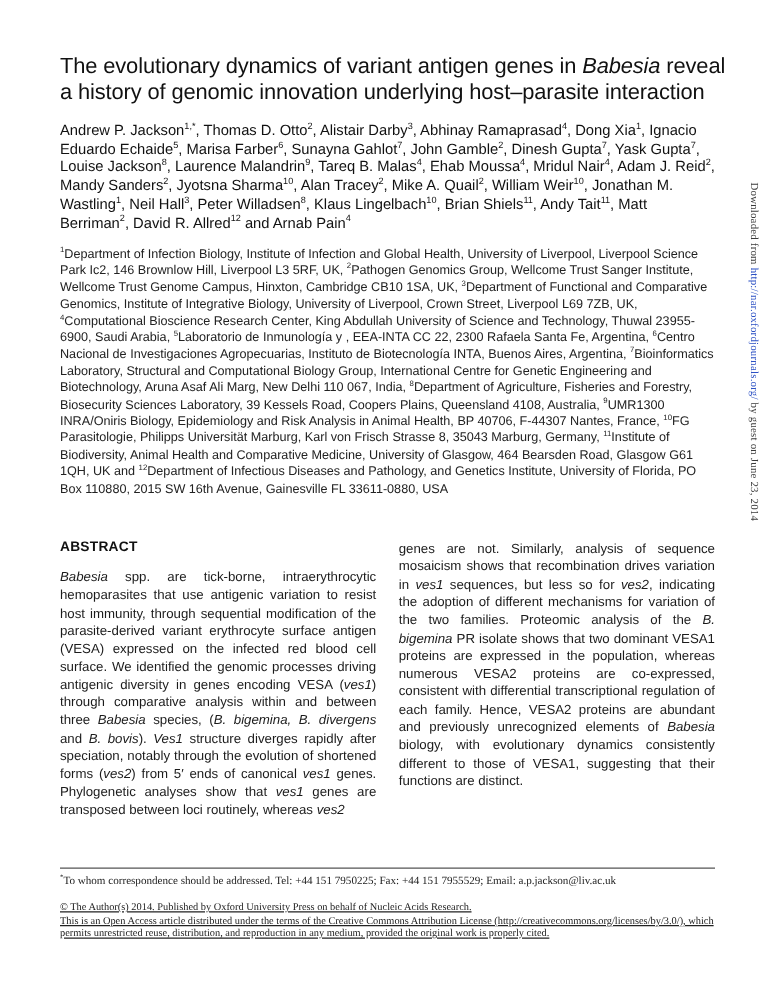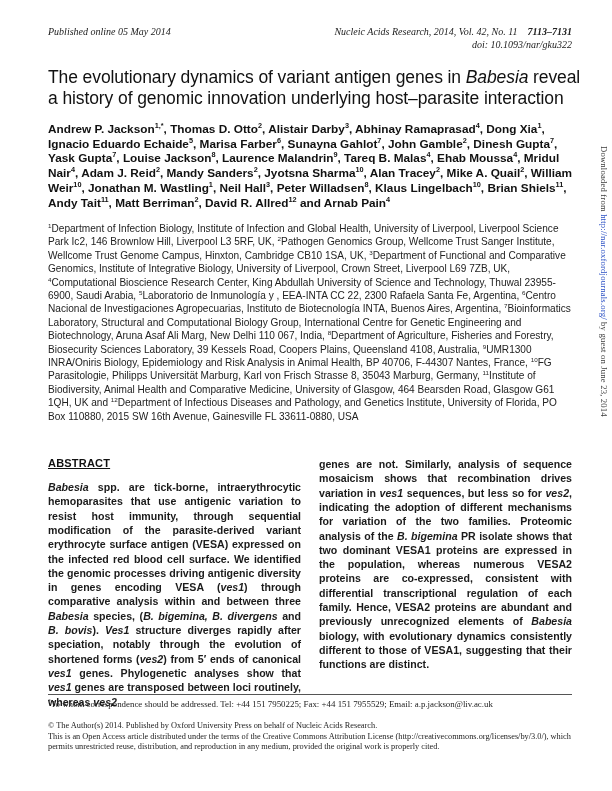--- a/index.html
+++ b/index.html
@@ -21,68 +21,61 @@
   sup{font-size:62%;line-height:0;vertical-align:super;}
   
   .title{
     margin-top:16px;width:540px;
     font-size:17.5px;font-weight:normal;line-height:21px;color:#111;
     letter-spacing:-0.1px;
   }
   
   .authors{
     margin-top:13px;
-    font-size:11.8px;font-weight:bold;line-height:14.7px;color:#111;
+    font-size:11.8px;font-weight:normal;line-height:14.7px;color:#111;
   }
   
   .affil{
     margin-top:11px;
     font-size:10.1px;line-height:13.4px;color:#222;
   }
   
   .received{margin-top:13px;font-size:9.3px;color:#222;}
   
   .abs{margin-top:34px;display:flex;gap:18px;}
   .abs-col{width:253px;}
-  .abs-h{font-size:11px;font-weight:bold;color:#111;margin-bottom:11px;letter-spacing:0.2px;text-decoration:underline;}
+  .abs-h{font-size:11px;font-weight:bold;color:#111;margin-bottom:11px;letter-spacing:0.2px;}
   .abs-t{
-    font-size:10.6px;font-weight:bold;line-height:14.3px;
+    font-size:10.6px;font-weight:normal;line-height:14.3px;
     text-align:justify;color:#1b1b1b;
   }
   
   .footer{position:absolute;left:48px;top:694px;width:524px;
           font-family:"Liberation Serif",serif;color:#222;}
   .rule{border-top:0.8px solid #555;height:0;width:524px;}
   .corr{margin-top:4px;font-size:8.9px;}
-  .copyr{margin-top:12px;font-size:8.3px;line-height:10.6px;}
+  .copyr{margin-top:12px;font-size:8.3px;line-height:10.6px;text-decoration:underline;}
   .copyr p{margin:0;}
   
   .stamp{
     position:absolute;top:146px;right:3px;
     writing-mode:vertical-rl;
     font-family:"Liberation Serif",serif;
     font-size:8.6px;color:#3a3a3a;
     letter-spacing:0.2px;
     white-space:nowrap;
   }
   .stamp a{text-decoration:none;}
 </style>
 </head>
 <body>
 
 <div class="page">
   <div class="content">
 
-    <div class="hdr">
-      <div>Published online 05 May 2014</div>
-      <div class="hdr-right">
-        <div><span class="it">Nucleic Acids Research, 2014, Vol. 42, No. 11</span><span class="it">  </span><span class="it bd">7113–7131</span></div>
-        <div>doi: 10.1093/nar/gku322</div>
-      </div>
-    </div>
 
     <h1 class="title"><span>The evolutionary dynamics of variant antigen genes in </span><span class="it">Babesia</span><span> reveal a history of genomic innovation underlying host–parasite interaction</span></h1>
 
     <p class="authors"><span>Andrew P. Jackson</span><sup>1,*</sup><span>, Thomas D. Otto</span><sup>2</sup><span>, Alistair Darby</span><sup>3</sup><span>, Abhinay Ramaprasad</span><sup>4</sup><span>, Dong Xia</span><sup>1</sup><span>, Ignacio Eduardo Echaide</span><sup>5</sup><span>, Marisa Farber</span><sup>6</sup><span>, Sunayna Gahlot</span><sup>7</sup><span>, John Gamble</span><sup>2</sup><span>, Dinesh Gupta</span><sup>7</sup><span>, Yask Gupta</span><sup>7</sup><span>, Louise Jackson</span><sup>8</sup><span>, Laurence Malandrin</span><sup>9</sup><span>, Tareq B. Malas</span><sup>4</sup><span>, Ehab Moussa</span><sup>4</sup><span>, Mridul Nair</span><sup>4</sup><span>, Adam J. Reid</span><sup>2</sup><span>, Mandy Sanders</span><sup>2</sup><span>, Jyotsna Sharma</span><sup>10</sup><span>, Alan Tracey</span><sup>2</sup><span>, Mike A. Quail</span><sup>2</sup><span>, William Weir</span><sup>10</sup><span>, Jonathan M. Wastling</span><sup>1</sup><span>, Neil Hall</span><sup>3</sup><span>, Peter Willadsen</span><sup>8</sup><span>, Klaus Lingelbach</span><sup>10</sup><span>, Brian Shiels</span><sup>11</sup><span>, Andy Tait</span><sup>11</sup><span>, Matt Berriman</span><sup>2</sup><span>, David R. Allred</span><sup>12</sup><span> and Arnab Pain</span><sup>4</sup></p>
 
     <p class="affil"><sup>1</sup><span>Department of Infection Biology, Institute of Infection and Global Health, University of Liverpool, Liverpool Science Park Ic2, 146 Brownlow Hill, Liverpool L3 5RF, UK, </span><sup>2</sup><span>Pathogen Genomics Group, Wellcome Trust Sanger Institute, Wellcome Trust Genome Campus, Hinxton, Cambridge CB10 1SA, UK, </span><sup>3</sup><span>Department of Functional and Comparative Genomics, Institute of Integrative Biology, University of Liverpool, Crown Street, Liverpool L69 7ZB, UK, </span><sup>4</sup><span>Computational Bioscience Research Center, King Abdullah University of Science and Technology, Thuwal 23955-6900, Saudi Arabia, </span><sup>5</sup><span>Laboratorio de Inmunología y , EEA-INTA CC 22, 2300 Rafaela Santa Fe, Argentina, </span><sup>6</sup><span>Centro Nacional de Investigaciones Agropecuarias, Instituto de Biotecnología INTA, Buenos Aires, Argentina, </span><sup>7</sup><span>Bioinformatics Laboratory, Structural and Computational Biology Group, International Centre for Genetic Engineering and Biotechnology, Aruna Asaf Ali Marg, New Delhi 110 067, India, </span><sup>8</sup><span>Department of Agriculture, Fisheries and Forestry, Biosecurity Sciences Laboratory, 39 Kessels Road, Coopers Plains, Queensland 4108, Australia, </span><sup>9</sup><span>UMR1300 INRA/Oniris Biology, Epidemiology and Risk Analysis in Animal Health, BP 40706, F-44307 Nantes, France, </span><sup>10</sup><span>FG Parasitologie, Philipps Universität Marburg, Karl von Frisch Strasse 8, 35043 Marburg, Germany, </span><sup>11</sup><span>Institute of Biodiversity, Animal Health and Comparative Medicine, University of Glasgow, 464 Bearsden Road, Glasgow G61 1QH, UK and </span><sup>12</sup><span>Department of Infectious Diseases and Pathology, and Genetics Institute, University of Florida, PO Box 110880, 2015 SW 16th Avenue, Gainesville FL 33611-0880, USA</span></p>
 
 
     <div class="abs">
       <div class="abs-col">

